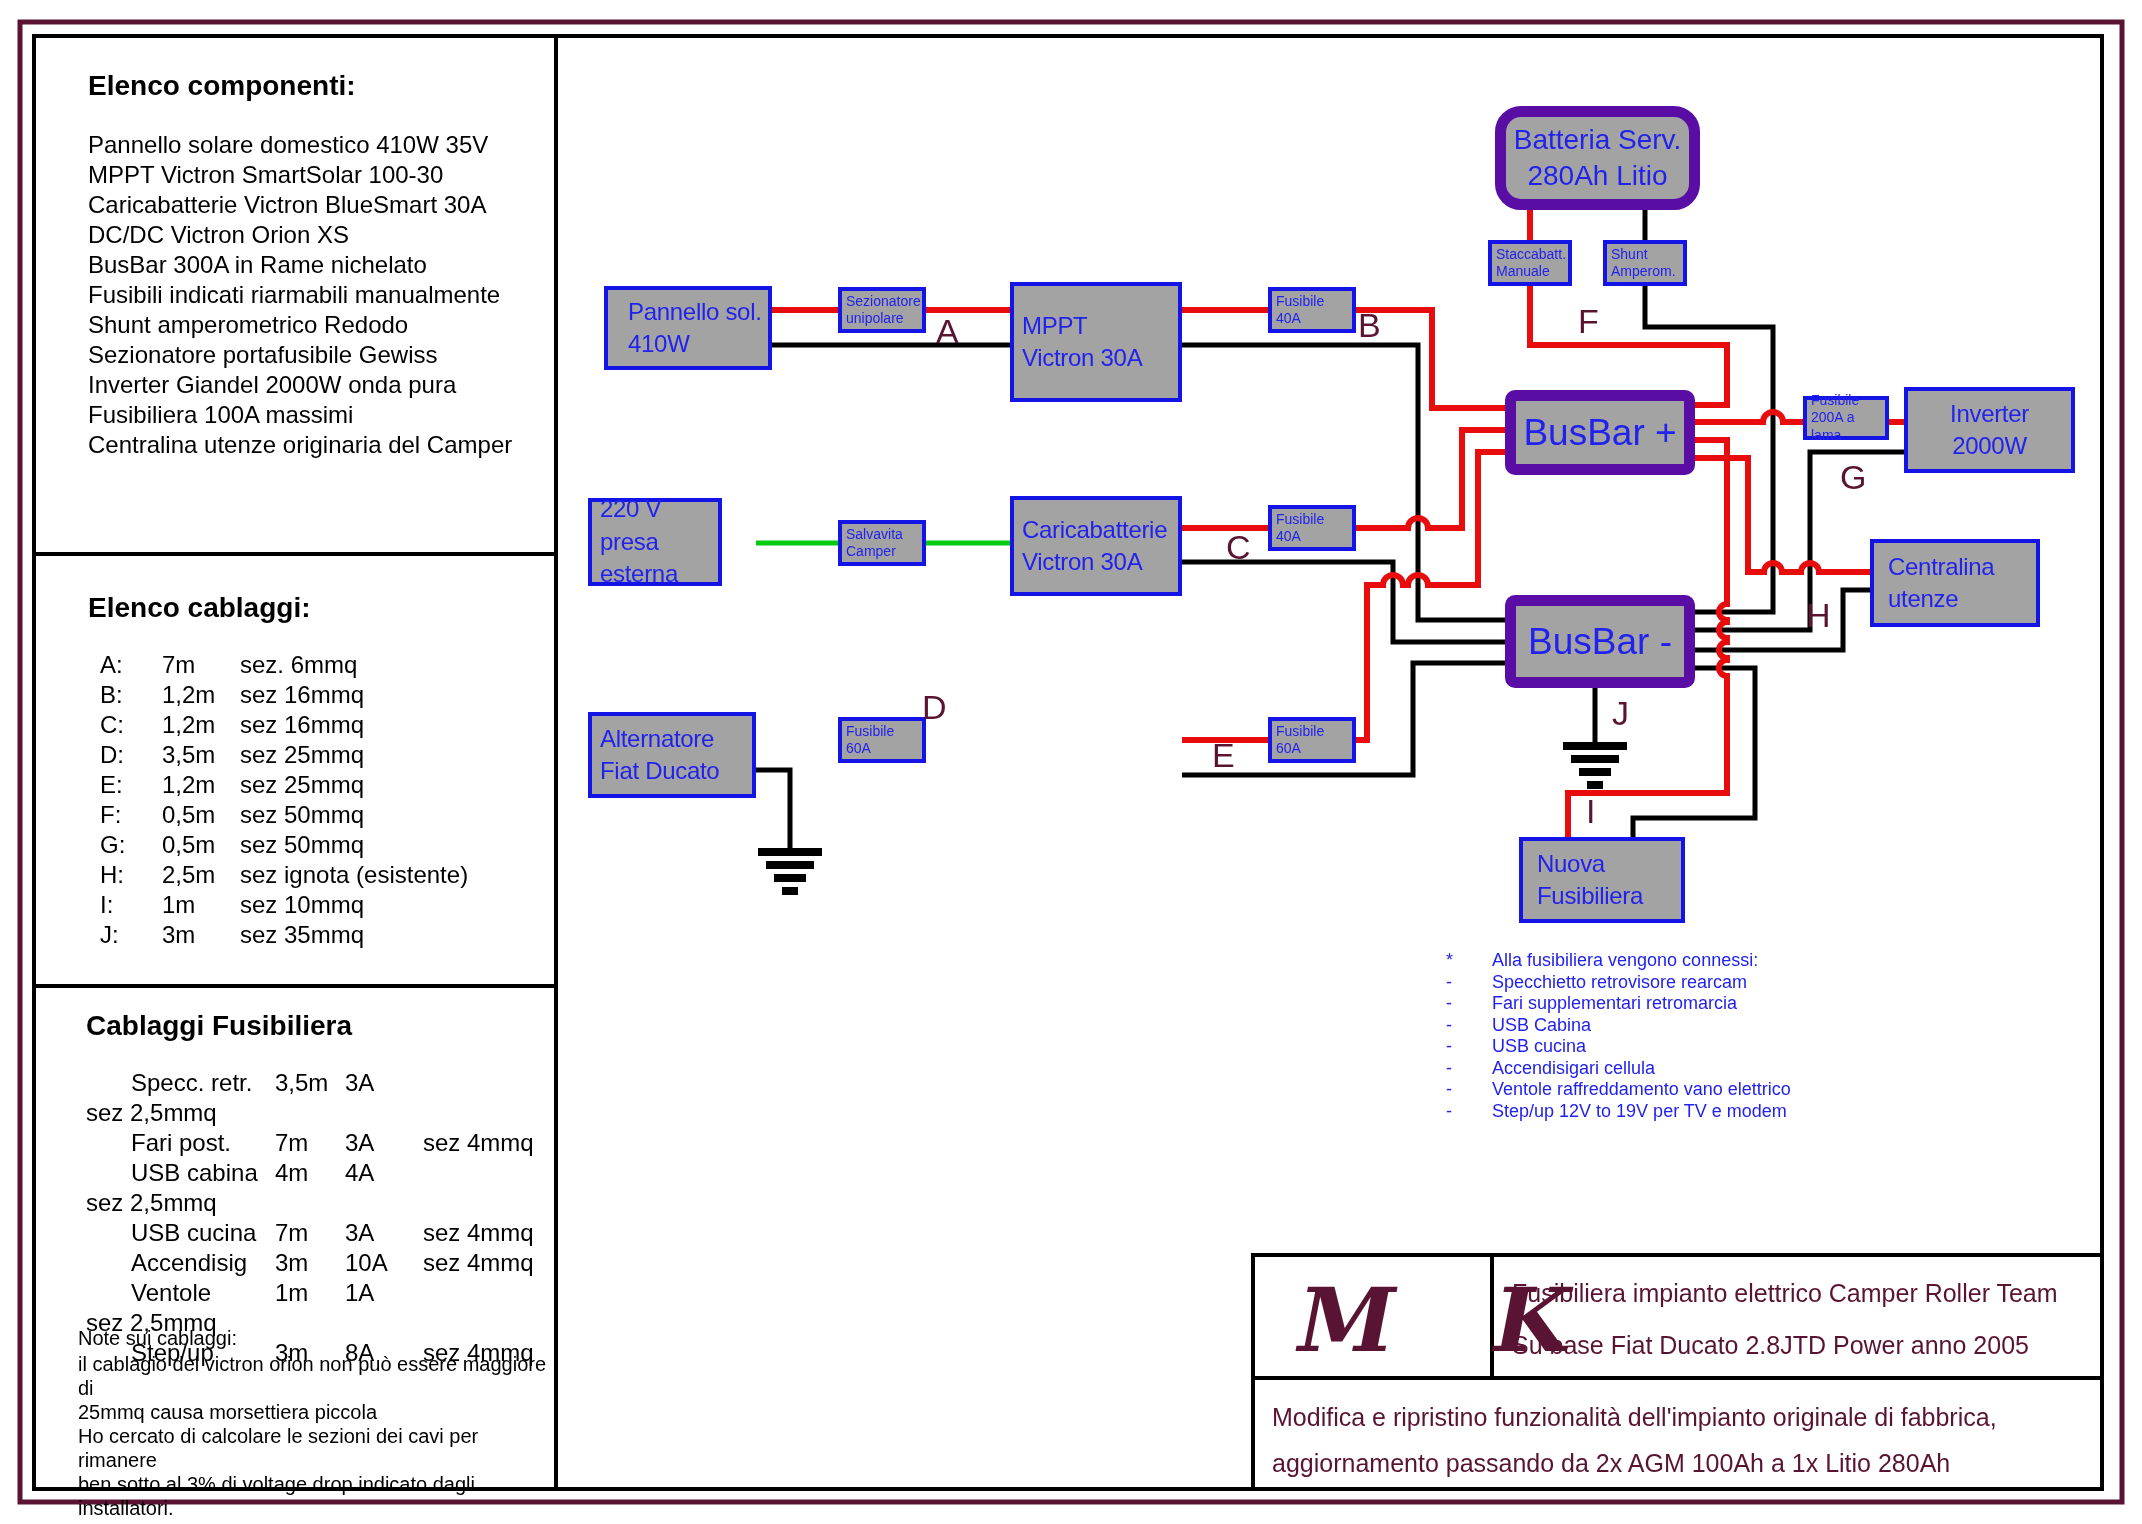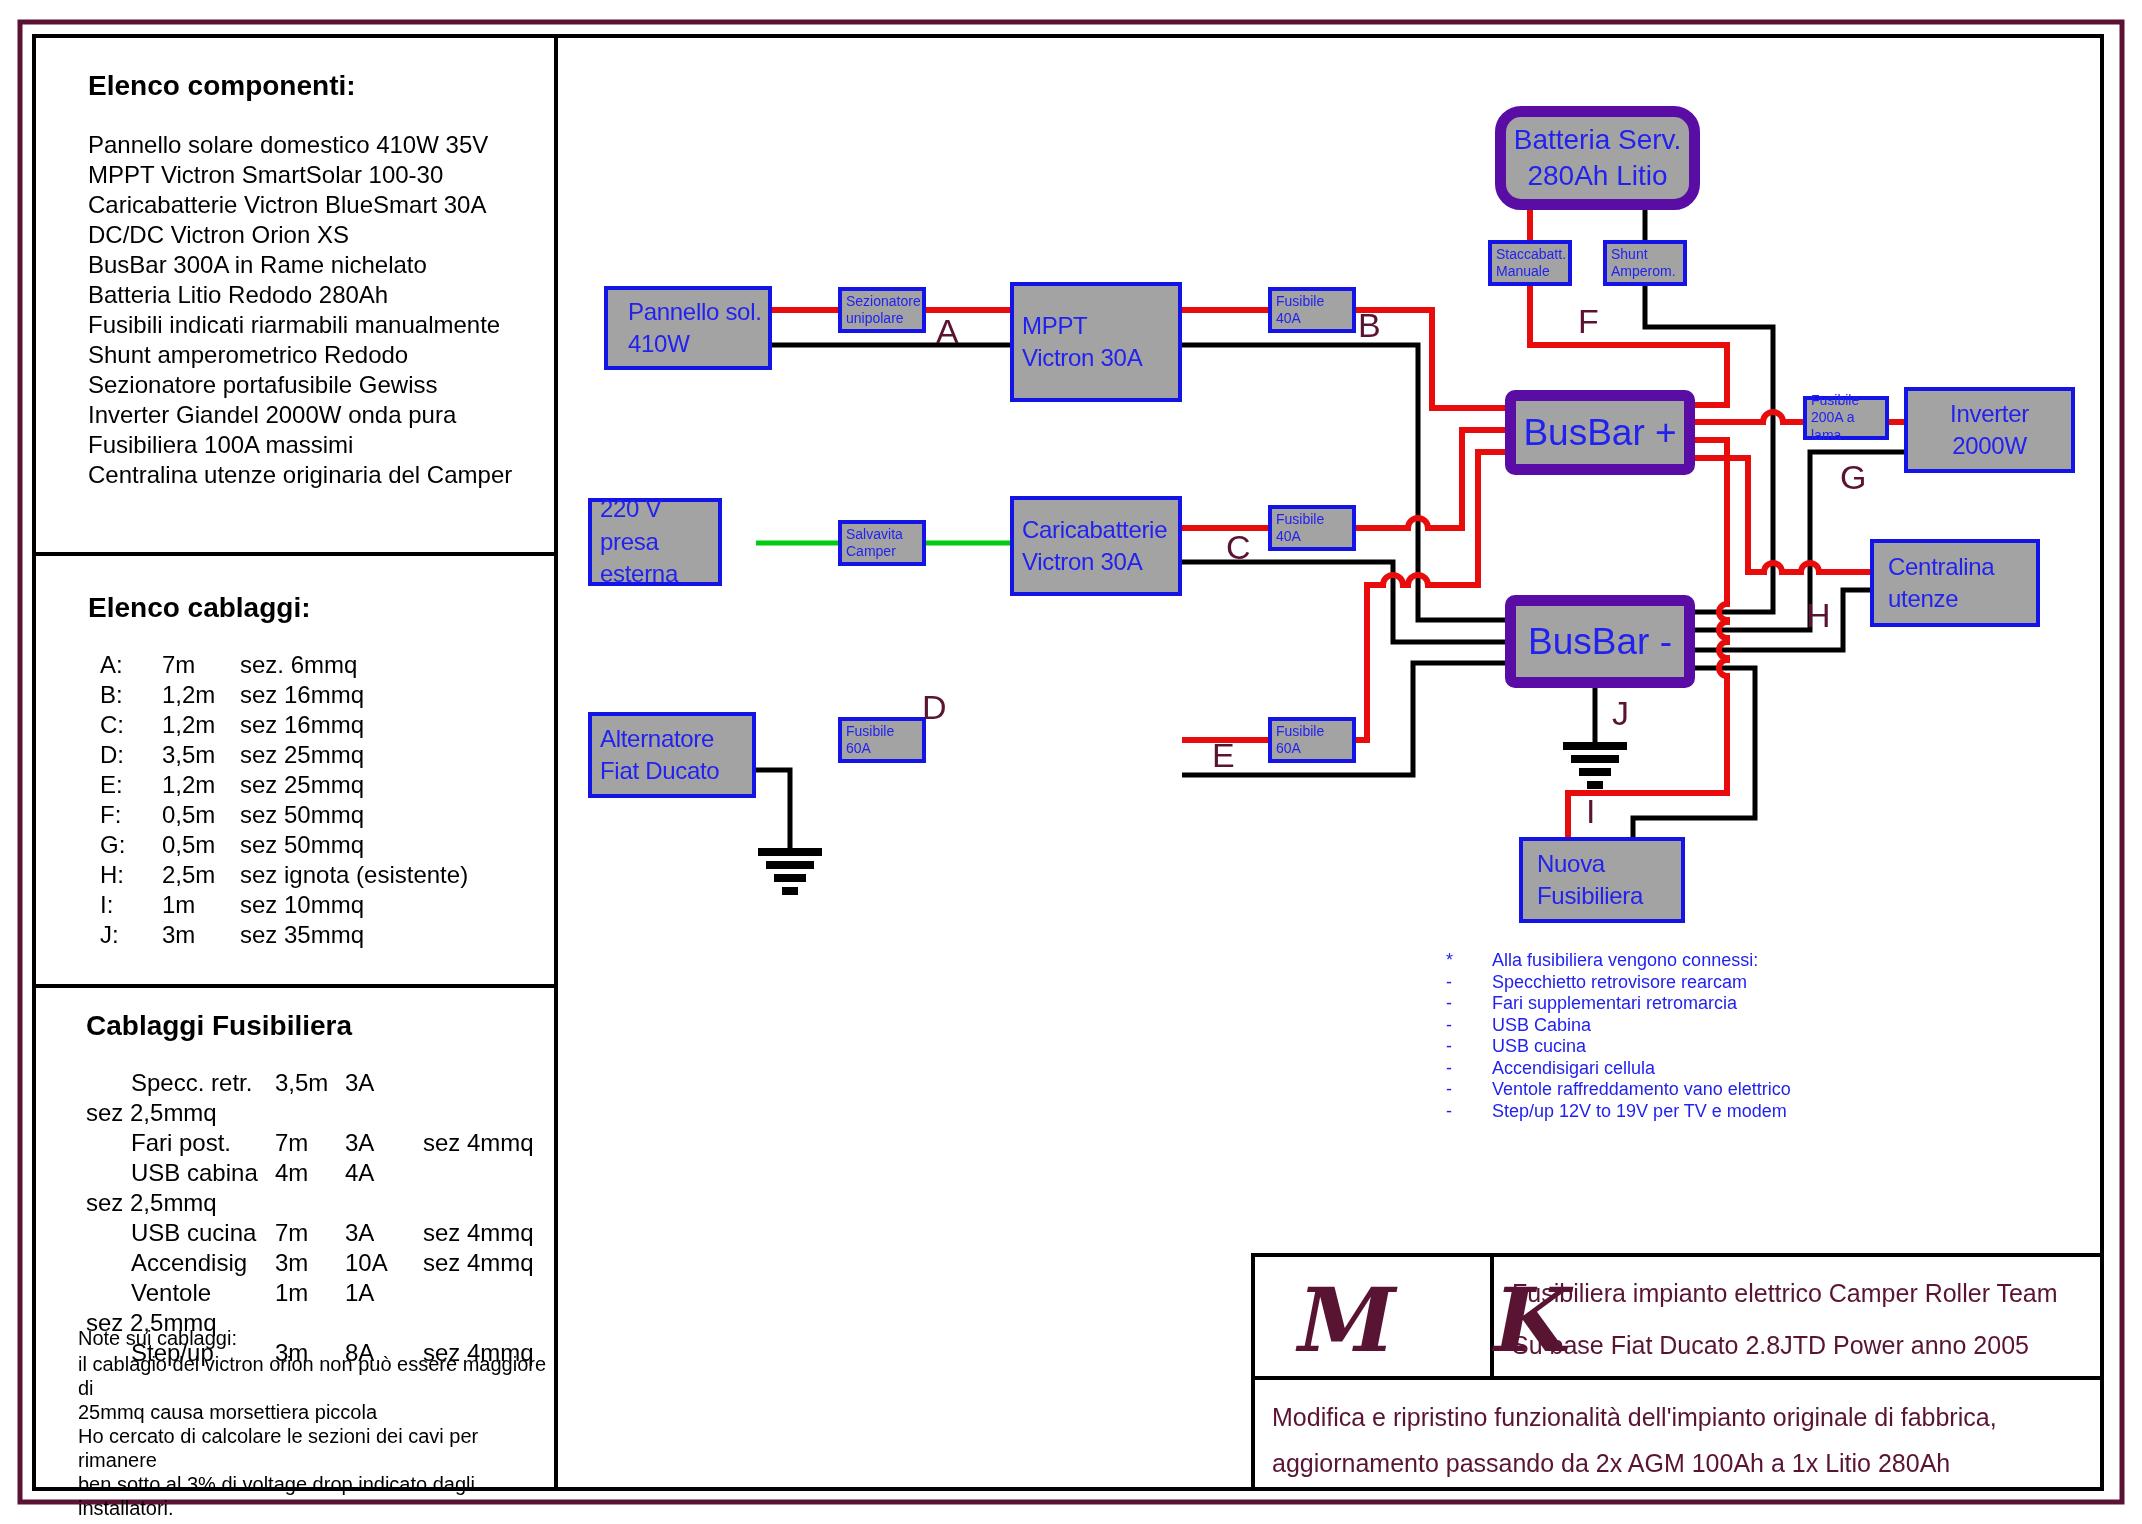--- a/index.html
+++ b/index.html
@@ -97,21 +97,20 @@
     </g>
   </svg>
 
   <div class="panel-text h1" style="left:88px;top:70px;">Elenco componenti:</div>
   <div class="panel-text list24" style="left:88px;top:130px;width:460px;">
     <div>Pannello solare domestico 410W 35V</div>
     <div>MPPT Victron SmartSolar 100-30</div>
     <div>Caricabatterie Victron BlueSmart 30A</div>
     <div>DC/DC Victron Orion XS</div>
     <div>BusBar 300A in Rame nichelato</div>
-    <div>Batteria Litio Redodo 280Ah</div>
     <div>Fusibili indicati riarmabili manualmente</div>
     <div>Shunt amperometrico Redodo</div>
     <div>Sezionatore portafusibile Gewiss</div>
     <div>Inverter Giandel 2000W onda pura</div>
     <div>Fusibiliera 100A massimi</div>
     <div>Centralina utenze originaria del Camper</div>
   </div>
 
   <div class="panel-text h1" style="left:88px;top:592px;">Elenco cablaggi:</div>
   <div class="panel-text" style="left:100px;top:650px;width:440px;">

